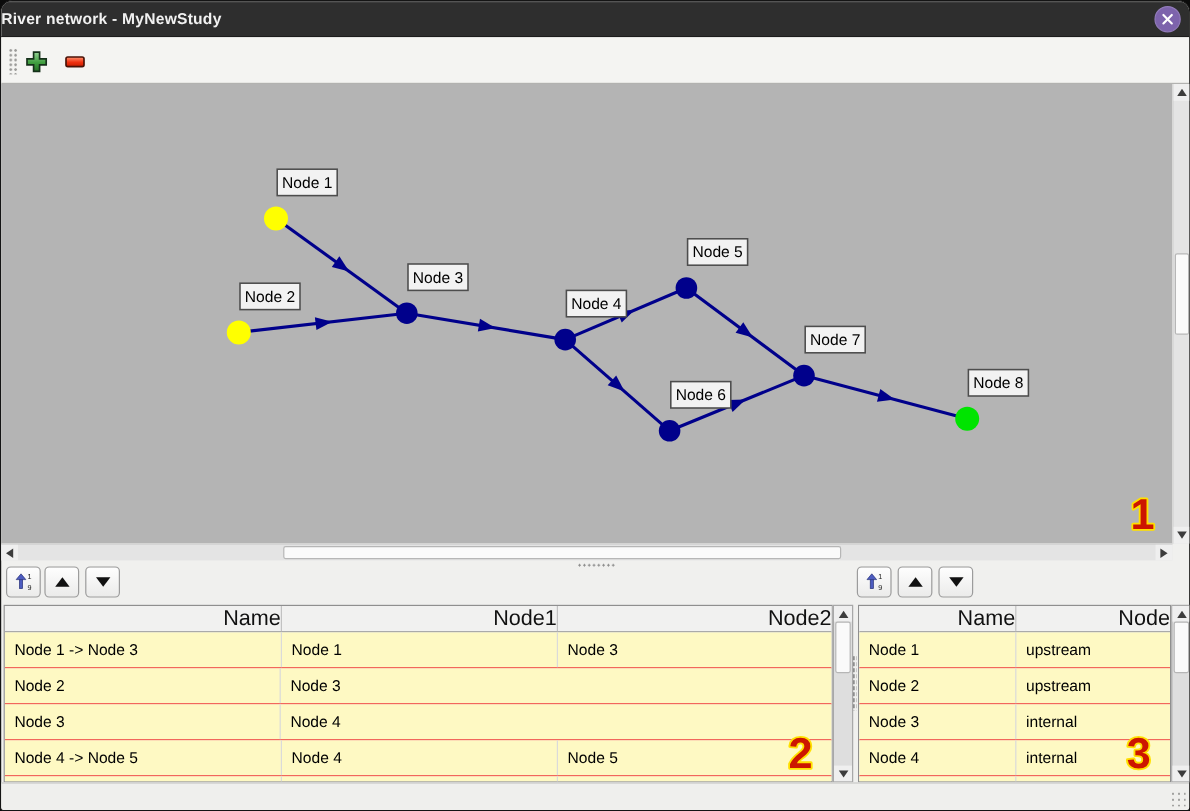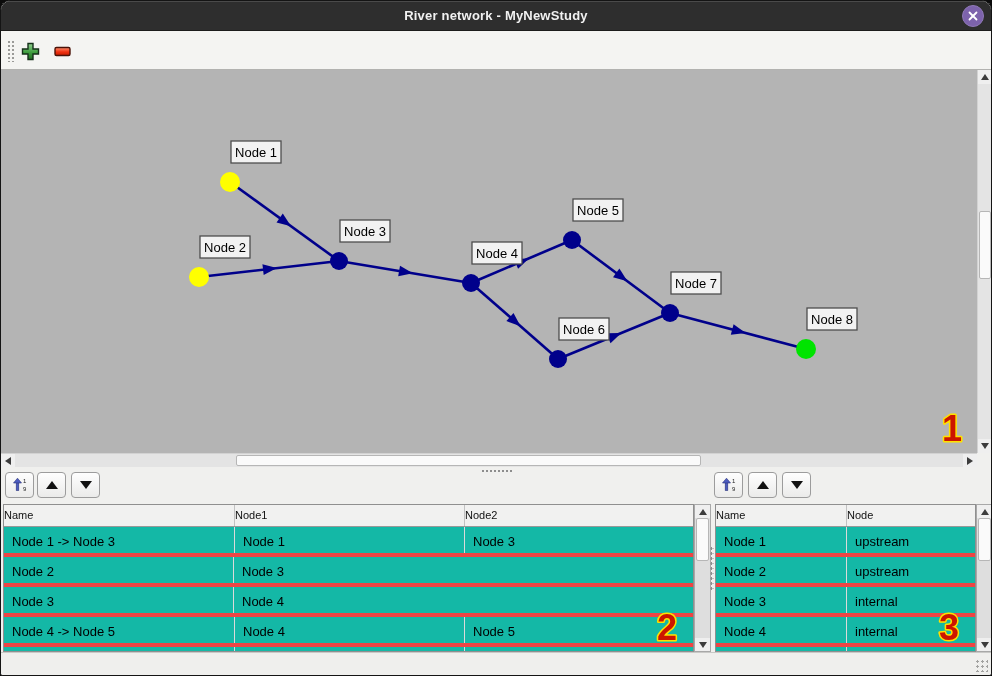--- a/index.html
+++ b/index.html
@@ -4,21 +4,21 @@
 <style>
   html,body{margin:0;padding:0;background:#101010;}
   *{box-sizing:border-box;}
   .stage{position:relative;width:992px;height:676px;background:#0b0b0b;overflow:hidden;
          font-family:"Liberation Sans",sans-serif;}
   .window{position:absolute;inset:0;background:#f0f0ee;border:1px solid #141414;
           border-radius:10px 10px 3px 3px;overflow:hidden;}
 
   
   .titlebar{position:absolute;left:0;right:0;top:0;height:30px;background:#2e2e2e;
-            border-bottom:1px solid #1c1c1c;display:flex;align-items:center;justify-content:center;
+            border-bottom:1px solid #1c1c1c;display:flex;align-items:center;
             box-shadow:inset 0 1px 0 #4a4a4a;}
   .title{color:#f1f1f1;font-size:13px;font-weight:bold;letter-spacing:.2px;}
   .close-btn{position:absolute;right:7px;top:4px;width:22px;height:22px;border-radius:50%;
              background:#7d63ac;border:1px solid #907ab8;display:flex;align-items:center;justify-content:center;cursor:pointer;}
 
   
   .toolbar{position:absolute;left:0;right:0;top:30px;height:39px;background:#f4f4f2;
            border-bottom:1px solid #b2b2b0;}
   .tb-handle{position:absolute;left:6px;top:9px;width:8px;height:22px;
              background-image:radial-gradient(#9a9a98 1px,transparent 1.2px);
@@ -50,23 +50,23 @@
             background:linear-gradient(#fefefe,#ebebea);display:flex;align-items:center;justify-content:center;
             cursor:pointer;padding:0;}
   .tri-up{width:0;height:0;border-left:6px solid transparent;border-right:6px solid transparent;border-bottom:8px solid #111;}
   .tri-down{width:0;height:0;border-left:6px solid transparent;border-right:6px solid transparent;border-top:8px solid #111;}
 
   
   .table{position:absolute;top:503px;height:148px;background:#fff;border:1px solid #8f8f8f;overflow:hidden;}
   .lt{left:2px;width:691px;}
   .rt{left:714px;width:261px;}
   .thead{display:flex;height:22px;background:#f1f1f0;border-bottom:1px solid #989898;}
-  .th{font-size:11px;line-height:21px;text-align:left;border-right:1px solid #c2c2c2;color:#111;}
+  .th{font-size:18px;line-height:21px;text-align:right;border-right:1px solid #c2c2c2;color:#111;}
   .th:last-child{border-right:none;}
-  .tr{display:flex;height:30px;background:#14b8a6;border-bottom:4px solid #ef4444;}
+  .tr{display:flex;height:30px;background:#fef9c3;border-bottom:1px solid #ef4444;}
   .td{font-size:13px;line-height:29px;padding-left:8px;border-right:1px solid #dadada;color:#000;
       white-space:nowrap;overflow:hidden;}
   .td:last-child{border-right:none;}
   .lt .c0{width:231px;} .lt .c1{width:230px;} .lt .c2{flex:1;}
   .rt .c0{width:131px;} .rt .c1{flex:1;}
   .tbl-vs{top:503px;width:17px;height:148px;border:1px solid #a8a8a8;background:#dedede;}
   .lt-vs{left:693px;} .rt-vs{left:975px;}
 
   .tables-splitter{position:absolute;left:709px;top:545px;width:4px;height:46px;
                    background-image:radial-gradient(#8d8d8d 0.9px,transparent 1.1px);background-size:3px 5px;}

